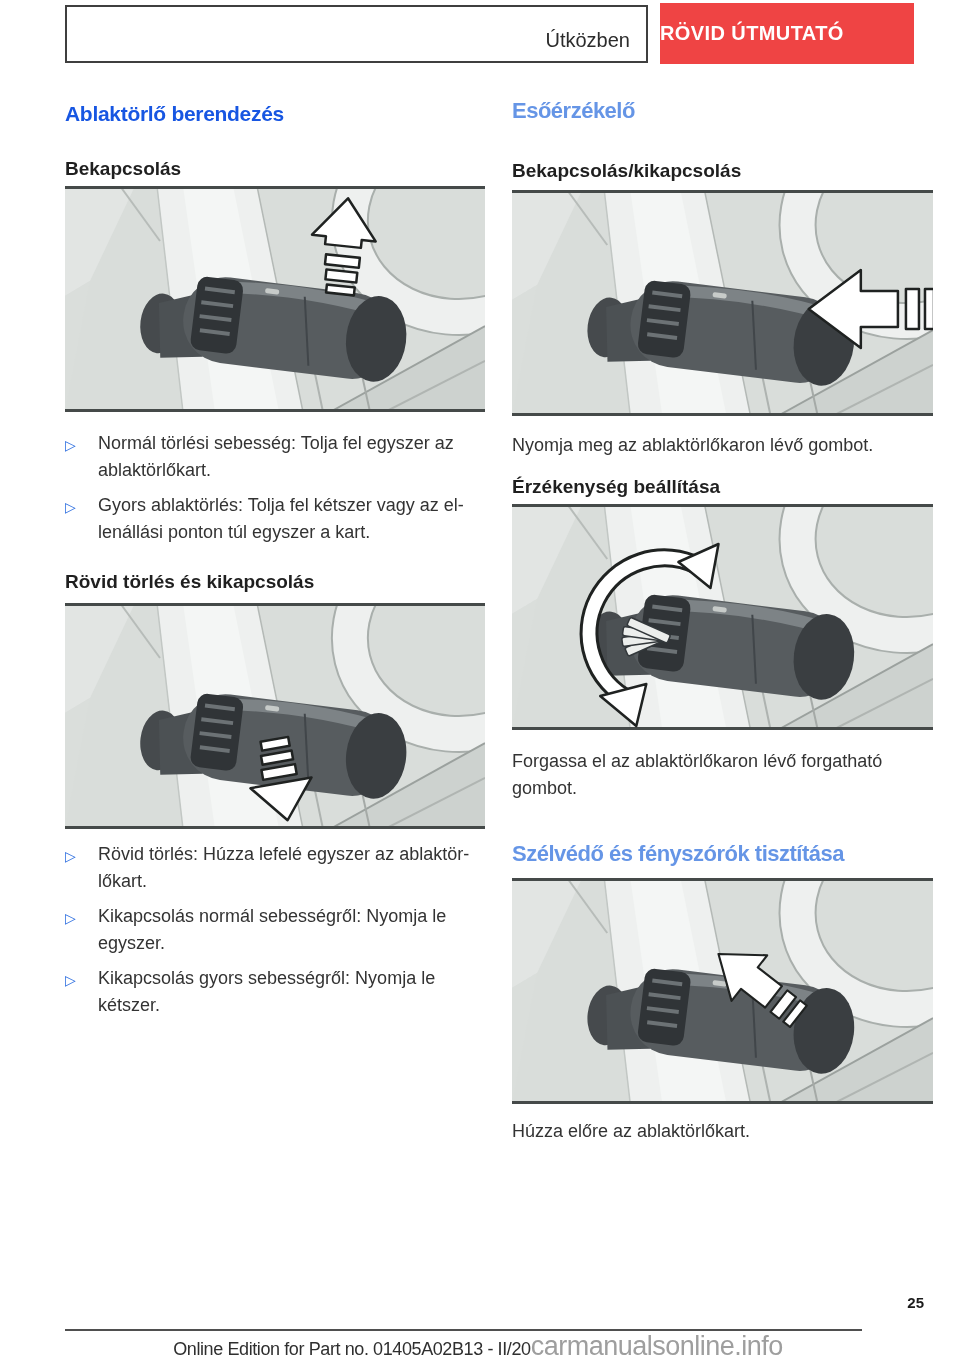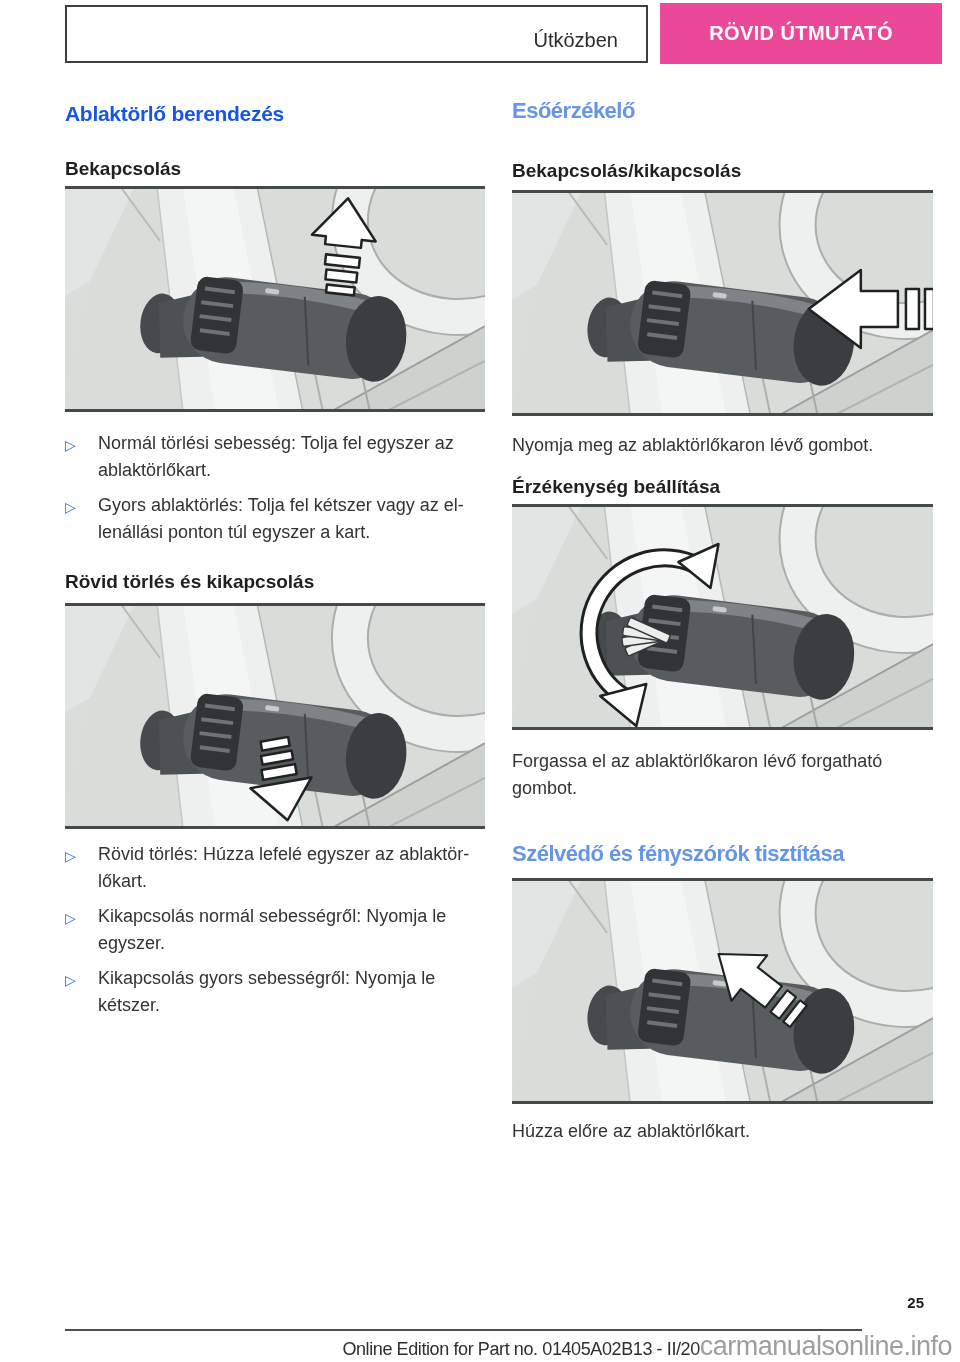--- a/index.html
+++ b/index.html
@@ -2,25 +2,25 @@
 <html><head>
 <meta charset="utf-8">
 <style>
   html,body{margin:0;padding:0;background:#ffffff;}
   body{width:960px;height:1362px;position:relative;overflow:hidden;
        font-family:"Liberation Sans","DejaVu Sans",sans-serif;color:#2e2e2e;}
 
   
   .hdr-left{position:absolute;left:65px;top:5px;width:583px;height:58px;
     border:2px solid #3f3f3f;box-sizing:border-box;display:flex;
-    align-items:flex-end;justify-content:flex-end;padding:0 28px 9px 0;
+    align-items:flex-end;justify-content:flex-end;padding:0 16px 9px 0;
     font-size:20px;color:#2c2c2c;}
-  .hdr-right{position:absolute;left:660px;top:3px;width:282px;height:61px;
-    background:#ec4899;color:#ffffff;display:flex;align-items:center;
-    justify-content:center;font-weight:bold;font-size:20px;letter-spacing:.4px;}
+  .hdr-right{position:absolute;left:660px;top:3px;width:254px;height:61px;
+    background:#ef4444;color:#ffffff;display:flex;align-items:center;
+    font-weight:bold;font-size:20px;letter-spacing:.4px;}
 
   
   .col{position:absolute;top:97px;}
   .col-left{left:65px;width:420px;}
   .col-right{left:512px;width:421px;}
 
   h1.doc-title{font-size:21px;line-height:34px;margin:0 0 26px;
     color:#1756e2;letter-spacing:-.3px;font-weight:bold;}
   h2.doc-sub{font-size:22px;line-height:31px;margin:0 0 24px;
     color:#6595e6;letter-spacing:-.5px;font-weight:bold;}
@@ -30,21 +30,21 @@
   svg.fig{display:block;width:100%;height:226px;}
 
   ul.bullets{list-style:none;margin:0;padding:0;}
   ul.bullets li{display:flex;font-size:18px;line-height:27px;margin-bottom:8px;color:#333333;}
   .marker{flex:none;width:33px;color:#2e6fe0;font-size:14px;padding-top:2px;}
   .btxt{flex:1;}
 
   
   .pageno{position:absolute;right:36px;top:1294px;font-size:15px;font-weight:bold;color:#1c1c1c;}
   .rule{position:absolute;left:65px;top:1329px;width:797px;height:2px;background:#4f4f4f;}
-  .fline{position:absolute;left:4px;right:8px;top:1331px;text-align:right;white-space:nowrap;}
+  .fline{position:absolute;left:4px;right:8px;top:1331px;text-align:center;white-space:nowrap;}
   .edition{font-size:18px;color:#2f2f2f;letter-spacing:-.4px;}
   .watermark{font-size:27px;color:#9e9e9e;letter-spacing:-.5px;}
 </style>
 </head>
 <body>
 
 <svg width="0" height="0" style="position:absolute" aria-hidden="true">
   <defs>
     <g id="scene">
       <rect width="420" height="226" fill="#d9ddda"></rect>

